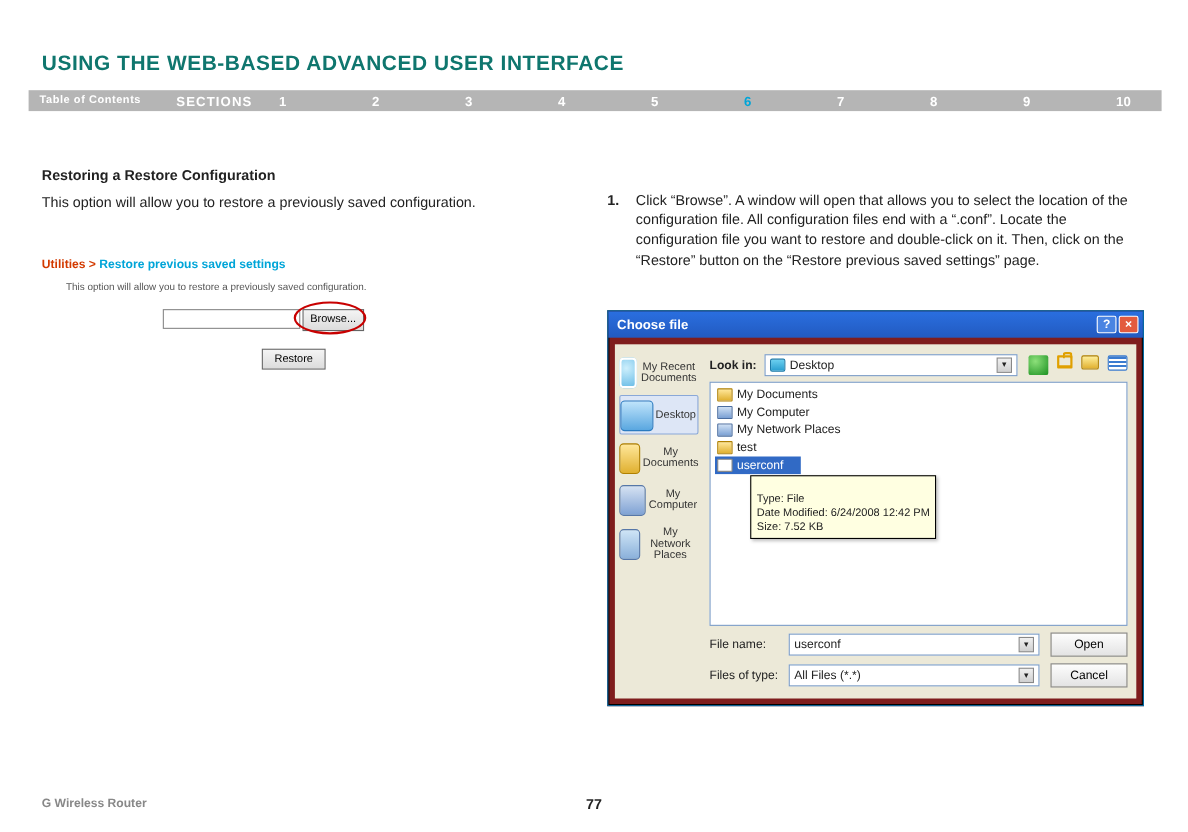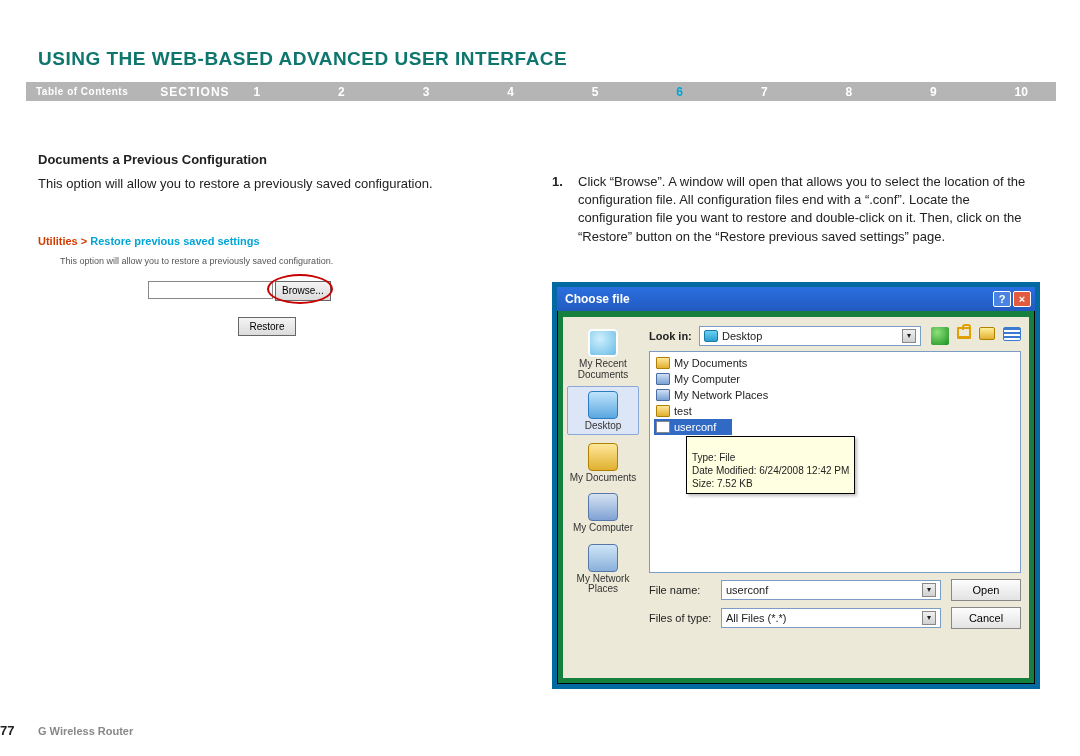--- a/index.html
+++ b/index.html
@@ -32,21 +32,21 @@
   .mini-browse { height:20px; border:1px solid #666; background:linear-gradient(#f4f4f4,#dcdcdc); font-size:10px; padding:0 6px; cursor:pointer; }
   .red-ring { position:absolute; left:-8px; top:-6px; width:66px; height:30px; border:2px solid #c80000; border-radius:50%/50%; pointer-events:none; }
   .mini-restore { display:block; margin:16px 0 0 178px; height:19px; width:58px; border:1px solid #666; background:linear-gradient(#f4f4f4,#dcdcdc); font-size:10px; cursor:pointer; }
 
   
   .step-wrap { position:absolute; left:552px; top:173px; width:480px; display:flex; font-size:13px; line-height:1.4; }
   .step-num { font-weight:bold; width:26px; flex-shrink:0; }
   .step-text { flex:1; }
 
   
-  .dlg { position:absolute; left:552px; top:282px; width:488px; height:407px; background:#15803d; border:5px solid #0369a1; box-shadow:0 0 0 1px #000 inset; }
+  .dlg { position:absolute; left:552px; top:282px; width:488px; height:360px; background:#7f1d1d; border:1px solid #0369a1; box-shadow:0 0 0 1px #000 inset; }
   .dlg-titlebar { height:24px; background:linear-gradient(#2a6fe0,#225ac0); display:flex; align-items:center; color:#fff; font-size:12px; font-weight:bold; font-family:Tahoma,Arial,sans-serif; padding-left:8px; }
   .dlg-titlebar .ctrls { margin-left:auto; display:flex; gap:2px; padding-right:4px; }
   .dlg-titlebar .ctrl { width:18px; height:16px; border:1px solid #fff; border-radius:2px; display:flex; align-items:center; justify-content:center; font-size:11px; font-weight:bold; cursor:pointer; }
   .ctrl.help  { background:#4a84e2; }
   .ctrl.close { background:#e35b3e; }
 
   .dlg-body { position:absolute; left:6px; top:30px; right:6px; bottom:6px; background:#ece9d8; }
 
   .lookin-row { position:absolute; left:86px; top:8px; right:8px; height:22px; display:flex; align-items:center; font-size:11px; font-family:Tahoma,Arial,sans-serif; }
   .lookin-lbl { width:50px;font-weight:bold; }
@@ -56,21 +56,21 @@
   .toolbar-icons { display:flex; gap:8px; margin-left:10px; }
   .tb-ico { width:18px; height:18px; border-radius:2px; cursor:pointer; }
   .tb-green  { background:radial-gradient(circle at 35% 30%,#8de07a,#1a9020); }
   .tb-yellow { border:2px solid #e0a000; border-bottom:3px solid #e0a000; background:transparent; width:14px; height:12px; border-radius:1px; position:relative; }
   .tb-yellow::after{content:"";position:absolute;left:3px;top:-5px;width:5px;height:4px;border:2px solid #e0a000;border-bottom:none;border-radius:3px 3px 0 0;}
   .tb-new    { background:linear-gradient(#ffef9a,#e0b030); border:1px solid #b08000; width:16px; height:13px; }
   .tb-views  { border:1px solid #3a7bd0; width:18px; height:14px; background:repeating-linear-gradient(to bottom,#3a7bd0 0 2px,#fff 2px 4px); }
 
   
   .places { position:absolute; left:0; top:4px; width:80px; bottom:0; display:flex; flex-direction:column; align-items:center; padding-top:4px; gap:4px; font-size:10px; font-family:Tahoma,Arial,sans-serif; color:#333; }
-  .place { width:72px; display:flex; flex-direction:column; align-items:center; padding:4px 0 2px; gap:2px; text-align:center; cursor:pointer; }
+  .place { width:72px; display:flex; flex-direction:row; align-items:center; padding:4px 0 2px; gap:2px; text-align:center; cursor:pointer; }
   .place.selected { background:#dde6f6; border:1px solid #8aa8d8; border-radius:2px; }
   .place-ico { width:30px; height:28px; border-radius:4px; }
   .ico-recent  { background:radial-gradient(circle at 40% 35%,#cdeffc,#5db6e4); box-shadow:inset 0 0 0 2px #fff; }
   .ico-desktop { background:linear-gradient(#bfe4fb,#5aa7e0); border:1px solid #2a7bc0; }
   .ico-mydocs  { background:linear-gradient(#ffe79a,#e0b030); border:1px solid #b08000; }
   .ico-mycomp  { background:linear-gradient(#d6e2f2,#7fa2d4); border:1px solid #5677a8; }
   .ico-mynet   { background:linear-gradient(#cfe5f6,#8ab0da); border:1px solid #5677a8; }
   .place-lbl { line-height:1.05; }
 
   
@@ -85,21 +85,21 @@
   
   .bottom { position:absolute; left:86px; right:8px; top:262px; font-size:11px; font-family:Tahoma,Arial,sans-serif; }
   .brow { display:flex; align-items:center; margin-bottom:6px; }
   .brow .blbl { width:72px; }
   .brow .bcombo { flex:1; height:20px; border:1px solid #7a9cc6; background:#fff; display:flex; align-items:center; padding:0 4px; margin-right:10px; }
   .brow .bcombo .dd { margin-left:auto; width:14px; height:14px; border:1px solid #888; background:linear-gradient(#f0f0f0,#d0d0d0); text-align:center; font-size:8px; line-height:12px; cursor:pointer; }
   .brow .bbtn { width:70px; height:22px; border:1px solid #888; background:linear-gradient(#fdfdfd,#e3e3e3); cursor:pointer; font-size:11px; }
 
   
   .footer-l { position:absolute; left:38px; top:725px; font-size:11px; color:#888; font-weight:bold; }
-  .footer-c { position:absolute; left:0; width:1080px; top:723px; text-align:left; font-size:13px; font-weight:bold; }
+  .footer-c { position:absolute; left:0; width:1080px; top:723px; text-align:center; font-size:13px; font-weight:bold; }
 </style>
 </head>
 <body>
 <div class="page">
 
 <div class="title">USING THE WEB-BASED ADVANCED USER INTERFACE</div>
 
 <div class="navbar">
   <div class="nav-toc">Table of Contents</div>
   <div class="nav-sections">SECTIONS</div>
@@ -110,21 +110,21 @@
     <span class="nav-num">4</span>
     <span class="nav-num">5</span>
     <span class="nav-num active">6</span>
     <span class="nav-num">7</span>
     <span class="nav-num">8</span>
     <span class="nav-num">9</span>
     <span class="nav-num">10</span>
   </div>
 </div>
 
-<div class="subhead">Documents a Previous Configuration</div>
+<div class="subhead">Restoring a Restore Configuration</div>
 <div class="intro">This option will allow you to restore a previously saved configuration.</div>
 <div class="breadcrumb">
   <span class="util">Utilities &gt; </span><span>Restore previous saved settings</span>
 </div>
 
 <div class="mini">
   <div class="mini-caption">This option will allow you to restore a previously saved configuration.</div>
   <div class="mini-row">
     <input class="mini-input" value="" style="">
     <span class="mini-browse-wrap">

